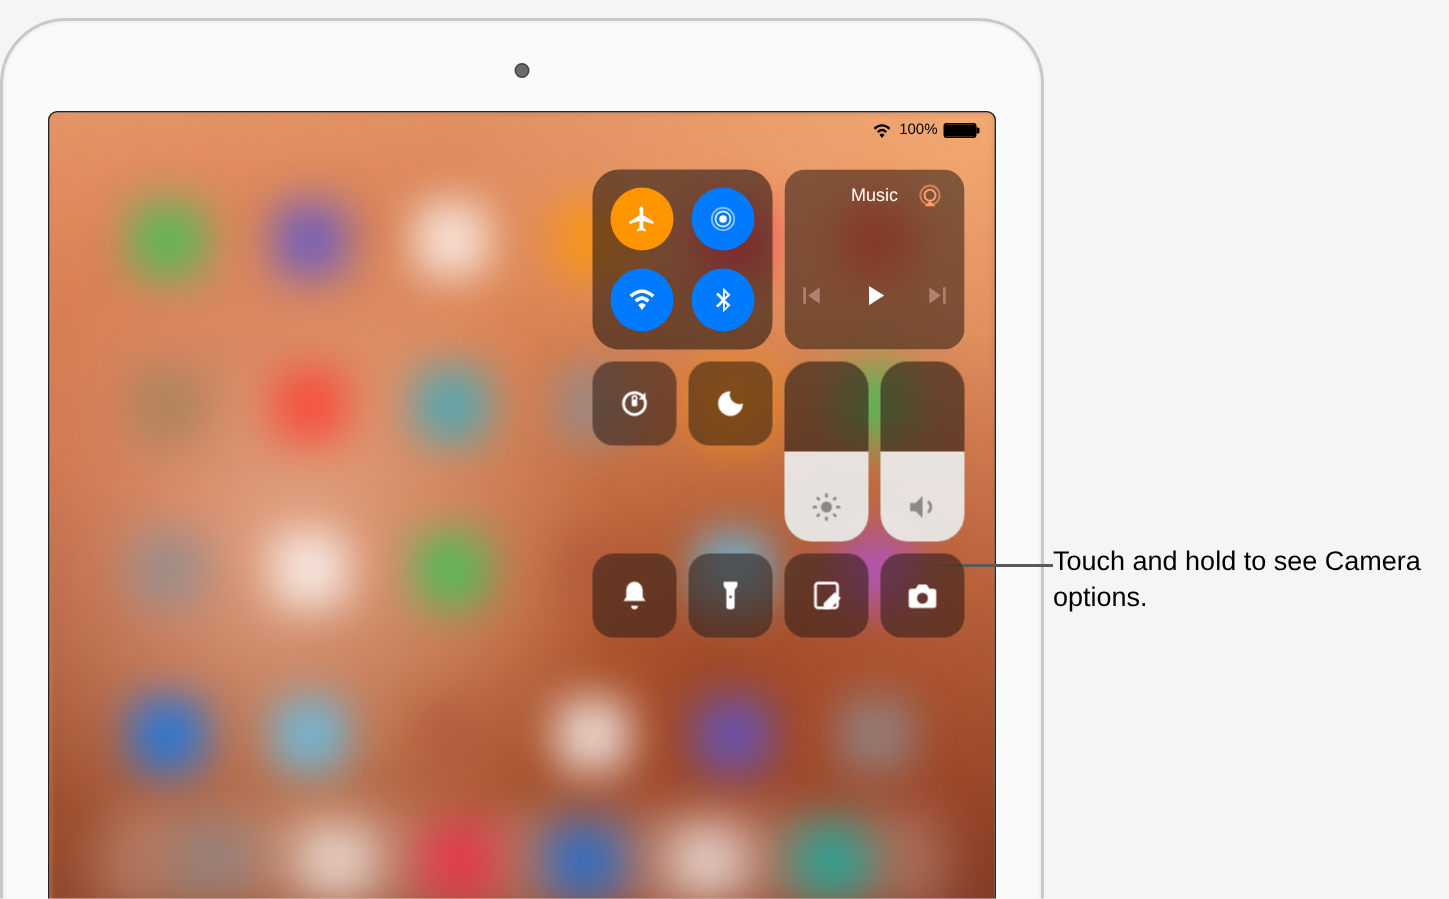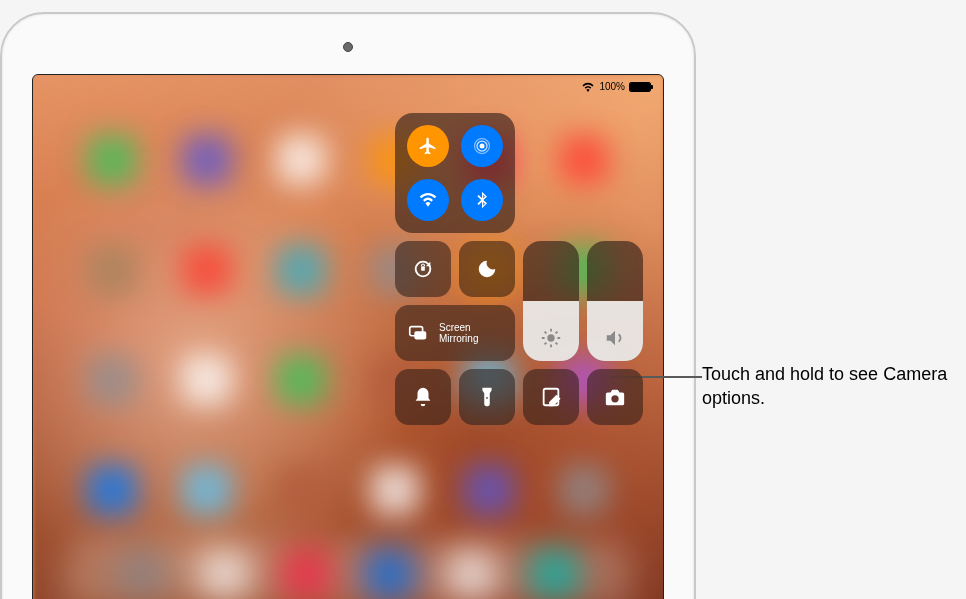--- a/index.html
+++ b/index.html
@@ -342,44 +342,59 @@
               <path fill="#fff" d="M12 20l-3-4c1-1 2-1.5 3-1.5s2 .5 3 1.5l-3 4zm-6-8c2-2 4-3 6-3s4 1 6 3l-2 2c-1.3-1.3-2.7-2-4-2s-2.7.7-4 2l-2-2zm-4-4c3-3 6.5-4.5 10-4.5S19 5 22 8l-2 2c-2.5-2.5-5.3-3.7-8-3.7S6.5 7.5 4 10L2 8z"></path>
             </svg>
         </div>
         <div class="round-btn" style="background:#007aff">
           <svg viewBox="0 0 24 24">
               <path fill="#fff" d="M12 2l6 6-4.5 4 4.5 4-6 6v-8l-4 4-1.5-1.5L11 12 6.5 7.5 8 6l4 4V2zm1.5 3.5V10l2-2-2-2.5zm0 9V19l2-2.5-2-2z"></path>
             </svg>
         </div>
       </div>
 
+      <div class="tile music-tile">
+        <div class="music-title-row">
+          <span class="music-label">Music</span>
+          <span class="airplay-indicator">
+            <svg width="16" height="16" viewBox="0 0 24 24">
+                <circle cx="12" cy="10" r="4" fill="none" stroke="#ff9f6e" stroke-width="1.5"></circle>
+                <circle cx="12" cy="10" r="7" fill="none" stroke="#ff9f6e" stroke-width="1.5" opacity="0.6"></circle>
+                <path fill="#ff9f6e" d="M8 18l4-4 4 4z"></path>
+              </svg>
+          </span>
+        </div>
+        <div class="playback-row">
+          <span><svg viewBox="0 0 24 24">
+                <path fill="#b08070" d="M6 6h2v12H6zm3.5 6l8.5 6V6z"></path>
+              </svg></span>
+          <span><svg viewBox="0 0 24 24" width="22" height="22">
+                <path fill="#fff" d="M8 5v14l11-7z"></path>
+              </svg></span>
+          <span><svg viewBox="0 0 24 24">
+                <path fill="#b08070" d="M16 6h2v12h-2zM6 18l8.5-6L6 6z"></path>
+              </svg></span>
+        </div>
+      </div>
 
       <div class="tile orientation-lock">
         <svg viewBox="0 0 24 24">
             <circle cx="12" cy="12" r="8" fill="none" stroke="#fff" stroke-width="2"></circle>
             <path fill="#fff" d="M18 6l2-2v5h-5l2-2"></path>
             <rect x="10" y="9" width="4" height="5" rx="1" fill="#fff"></rect>
             <path d="M10.5 9v-1a1.5 1.5 0 013 0v1" fill="none" stroke="#fff" stroke-width="1.2"></path>
           </svg>
       </div>
 
       <div class="tile dnd">
         <svg viewBox="0 0 24 24">
             <path fill="#fff" d="M12 3a9 9 0 109 9 7 7 0 01-9-9z"></path>
           </svg>
       </div>
 
-      <div class="tile screen-mirroring">
-        <svg viewBox="0 0 24 24" width="22" height="22">
-            <rect x="3" y="5" width="14" height="10" rx="2" fill="none" stroke="#fff" stroke-width="1.8"></rect>
-            <rect x="8" y="10" width="13" height="9" rx="2" fill="#fff"></rect>
-          </svg>
-        <span style="white-space:pre-line">Screen
-Mirroring</span>
-      </div>
 
       <div class="tile brightness-slider">
         <div class="slider-fill" style="height:50%">
           <svg viewBox="0 0 24 24">
               <circle cx="12" cy="12" r="4" fill="#8a8a8a"></circle>
               <g stroke="#8a8a8a" stroke-width="2">
                 <line x1="12" y1="2" x2="12" y2="5"></line>
                 <line x1="12" y1="19" x2="12" y2="22"></line>
                 <line x1="2" y1="12" x2="5" y2="12"></line>
                 <line x1="19" y1="12" x2="22" y2="12"></line>

